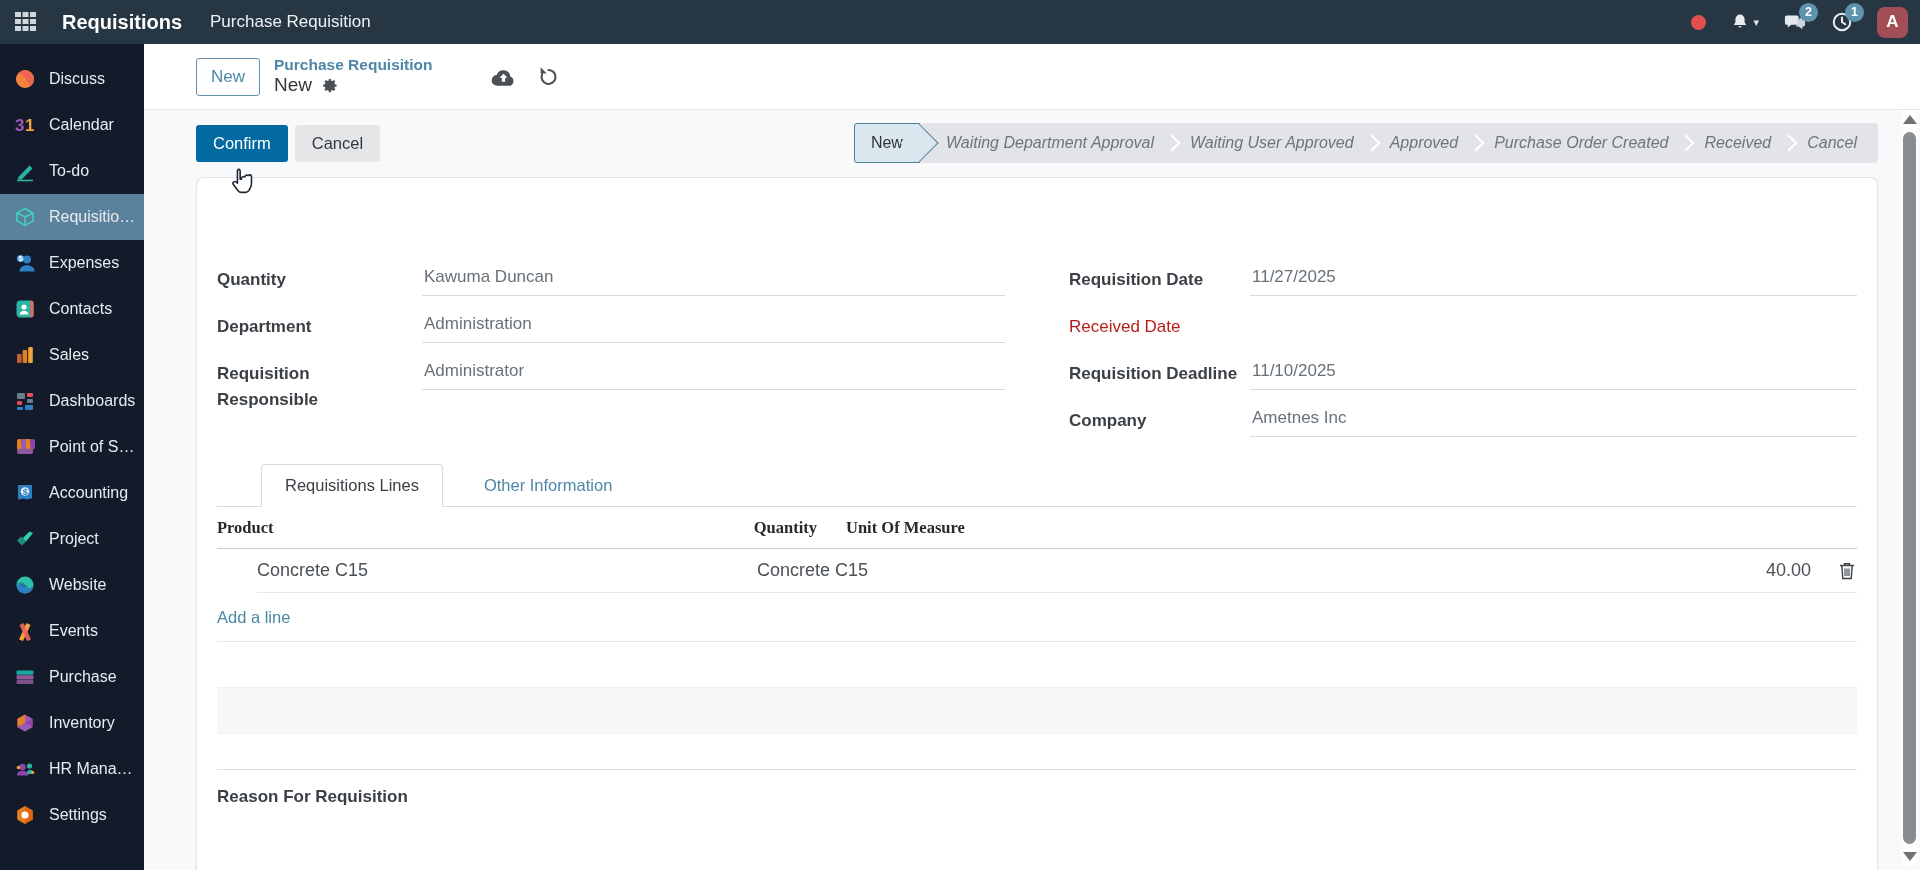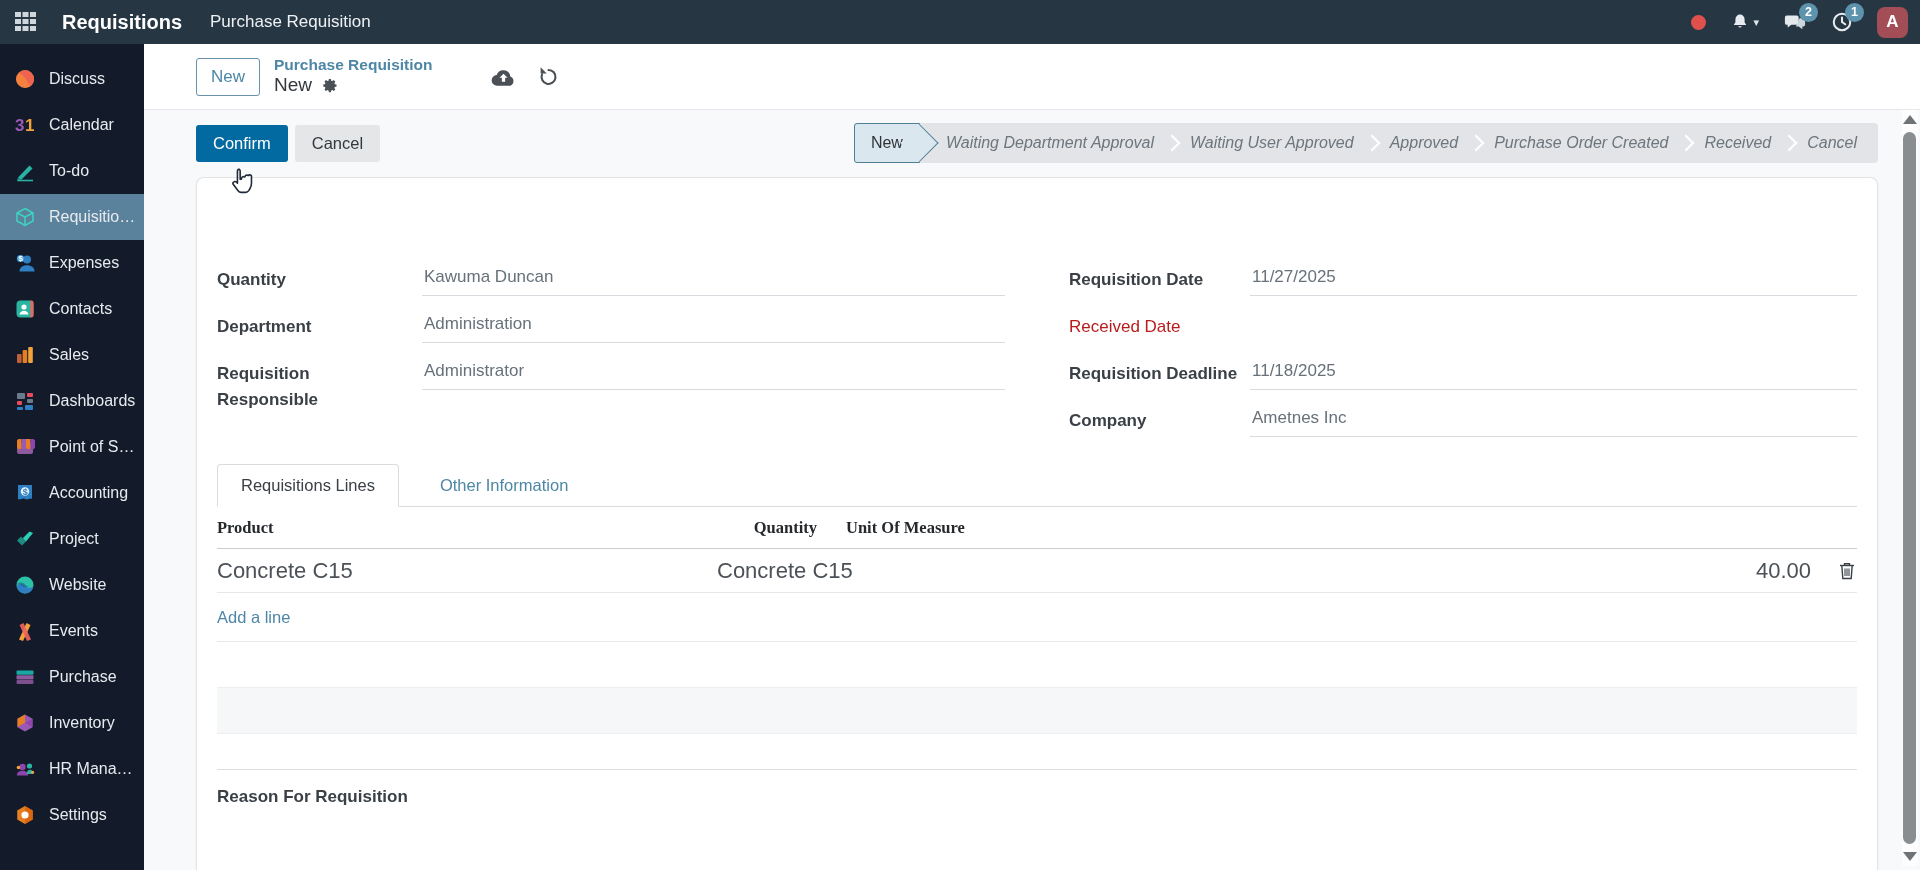--- a/index.html
+++ b/index.html
@@ -68,29 +68,29 @@
   .form-grid { display:grid; grid-template-columns:1fr 1fr; column-gap:64px; padding-top:86px; }
   .fcol { display:flex; flex-direction:column; }
   .frow { display:flex; min-height:47px; align-items:flex-start; }
   .flabel { width:205px; flex:none; font-size:17px; font-weight:bold; color:#3a4046; padding-top:3px; line-height:1.5; padding-right:10px; }
   .fcol.right .flabel { width:181px; }
   .flabel.muted { font-weight:normal; color:#b91c1c; }
   .fvalue { flex:1; font-size:17px; color:#68717a; border-bottom:1px solid #d7dade; padding:3px 0 8px 2px; min-height:32px; cursor:text; }
   .fvalue.noline { border-bottom:none; cursor:default; }
   
   .tabs-row { display:flex; border-bottom:1px solid #d9dcdf; margin-top:12px; align-items:flex-end; }
-  .tab { padding:11px 23px; font-size:16.5px; cursor:pointer; }
+  .tab { padding:11px 23px; font-size:16.5px; cursor:pointer;margin-left:44px; }
   .tab.active { border:1px solid #d9dcdf; border-bottom:1px solid #fff; border-radius:4px 4px 0 0;
                 margin-bottom:-1px; color:#3a4046; background:#fff; }
   .tab.inactive { color:#4d87a5; margin-left:18px; }
   
   .lheader { display:flex; min-height:42px; align-items:center; border-bottom:1px solid #c9ccd0;
              font-weight:bold; font-size:16.5px; color:#26292c;font-family:Liberation Serif, serif; }
   .lrow { display:flex; min-height:44px; align-items:center; border-bottom:1px solid #e6e8eb;
-          font-size:22px; color:#4b5157; }
+          font-size:18px; color:#4b5157;margin-left:40px; }
   .col-product { width:500px; flex:none; }
   .col-desc { flex:1; min-width:0; }
   .col-qty { width:100px; flex:none; text-align:right; }
   .col-uom { width:504px; flex:none; padding-left:29px; }
   .col-trash { width:46px; flex:none; display:flex; justify-content:flex-end; }
   .trash-btn { cursor:pointer; display:flex; padding:2px; }
   .addrow { min-height:49px; display:flex; align-items:center; border-bottom:1px solid #e6e8eb; }
   .add-line-link { font-size:16.5px; color:#4d87a5; cursor:pointer; }
   .emptyrow { height:46px; border-bottom:1px solid #eceef0; }
   .emptyrow.shade { background:#f6f7f9; }
@@ -432,21 +432,21 @@
             <div class="frow">
               <span class="flabel">Requisition Date</span>
               <span class="fvalue">11/27/2025</span>
             </div>
             <div class="frow">
               <span class="flabel muted">Received Date</span>
               <span class="fvalue noline"></span>
             </div>
             <div class="frow">
               <span class="flabel">Requisition Deadline</span>
-              <span class="fvalue">11/18/2025</span>
+              <span class="fvalue">11/10/2025</span>
             </div>
             <div class="frow">
               <span class="flabel">Company</span>
               <span class="fvalue">Ametnes Inc</span>
             </div>
           </div>
         </div>
 
         <div class="tabs-row">
           <span class="tab active">Requisitions Lines</span>

